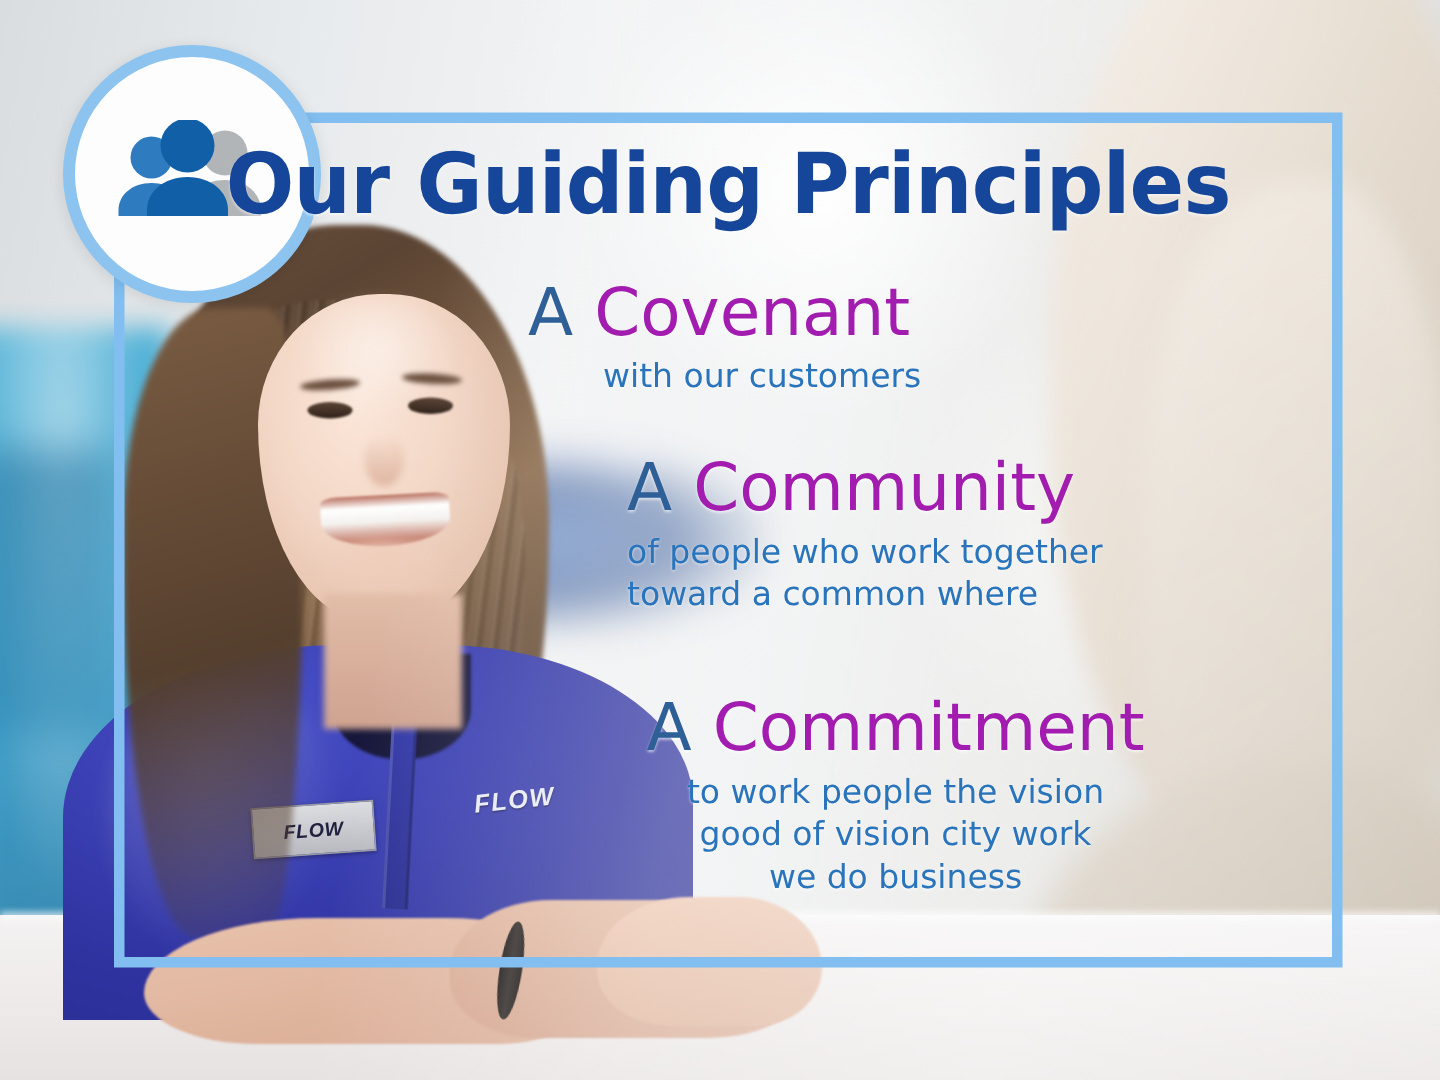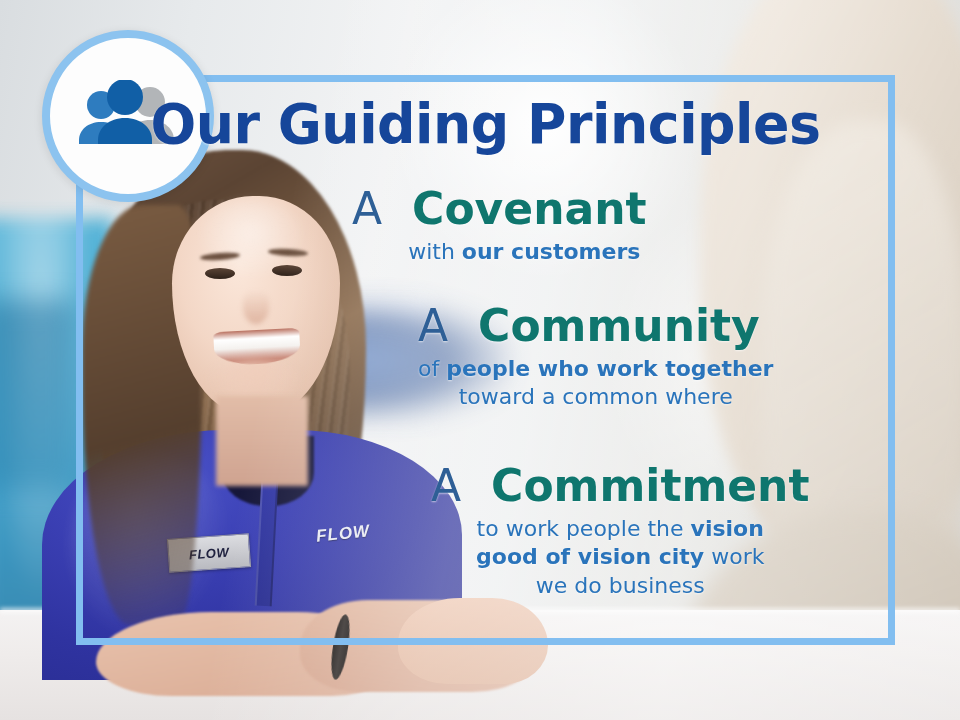--- a/index.html
+++ b/index.html
@@ -302,43 +302,42 @@
     font-size:44px;
     line-height:1.06;
     white-space:nowrap;
     text-shadow:0 1px 2px rgba(255,255,255,.6);
   }
   .p-head .art {
     font-weight:normal;
     color:#2e5f96;
   }
   .p-head .word {
-    font-weight:bold;
-    color:#0f766e;
-    margin-left:16px;
+    font-weight:normal;
+    color:#a21caf;
   }
 
   .p-sub {
     font-family:"DejaVu Sans", sans-serif;
     font-size:22px;
     line-height:1.30;
     color:#2a74bb;
     font-weight:normal;
     text-shadow:0 1px 2px rgba(255,255,255,.6);
     margin-top:5px;
     white-space:nowrap;
   }
-  .p-sub b { font-weight:bold; }
+  .p-sub b { font-weight:normal; }
 
   
   #block-covenant   { left:352px; top:186px; text-align:left; }
   #block-covenant .p-sub { text-align:center; padding-left:50px; }
 
   #block-community  { left:418px; top:303px; text-align:left; }
-  #block-community .p-sub { text-align:center; width:100%; padding-right:4px; }
+  #block-community .p-sub { text-align:left; width:100%; padding-right:4px; }
 
   #block-commitment { left:431px; top:463px; text-align:left; }
   #block-commitment .p-sub { text-align:center; width:100%; }
 </style>
 </head>
 <body>
 
 <div class="photo">
   <div class="bg-room"></div>
   <div class="bg-glow-a"></div>

